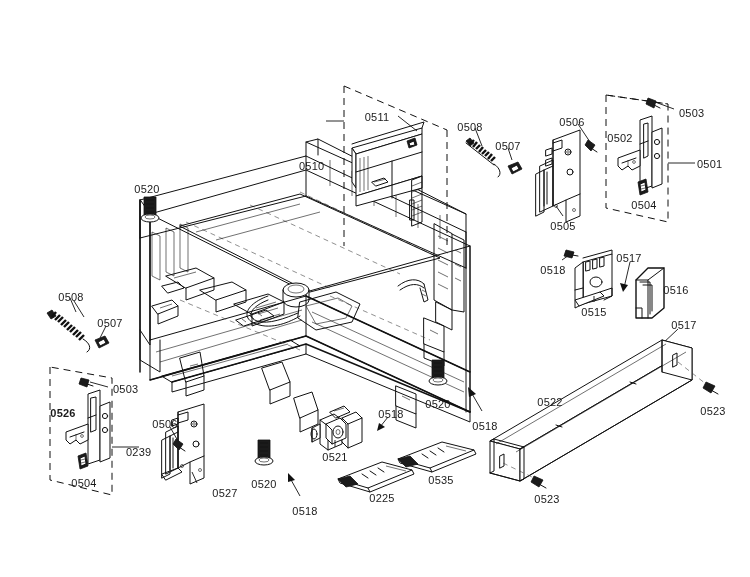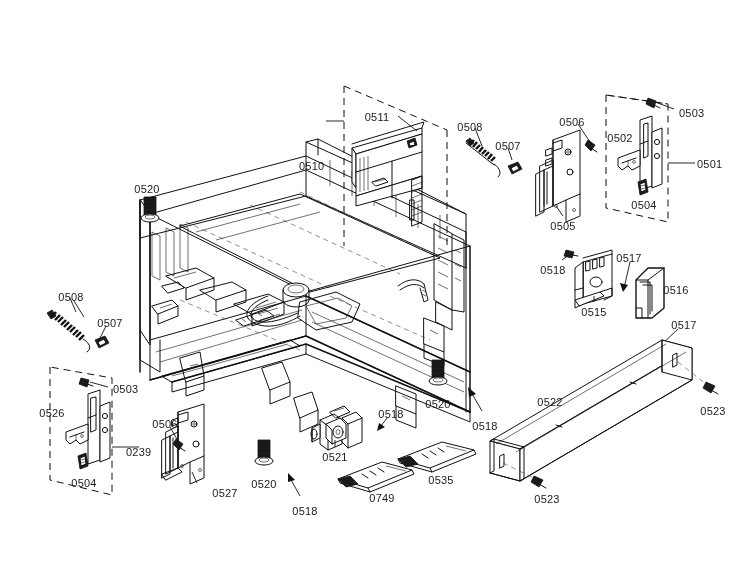--- a/index.html
+++ b/index.html
@@ -562,30 +562,30 @@
       <div class="lbl" style="left: 563px; top: 221px; transform: translateX(-50%);">0505</div>
       <div class="lbl" style="left: 147px; top: 184px; transform: translateX(-50%);">0520</div>
       <div class="lbl" style="left: 553px; top: 265px; transform: translateX(-50%);">0518</div>
       <div class="lbl" style="left: 594px; top: 307px; transform: translateX(-50%);">0515</div>
       <div class="lbl" style="left: 629px; top: 253px; transform: translateX(-50%);">0517</div>
       <div class="lbl" style="left: 676px; top: 285px; transform: translateX(-50%);">0516</div>
       <div class="lbl" style="left: 684px; top: 320px; transform: translateX(-50%);">0517</div>
       <div class="lbl" style="left: 71px; top: 292px; transform: translateX(-50%);">0508</div>
       <div class="lbl" style="left: 110px; top: 318px; transform: translateX(-50%);">0507</div>
       <div class="lbl" style="left: 113px; top: 384px;">0503</div>
-      <div class="lbl" style="left: 52px; top: 408px; transform: translateX(-50%);">0526</div>
+      <div class="lbl" style="left: 63px; top: 408px; transform: translateX(-50%); font-weight: bold;">0526</div>
       <div class="lbl" style="left: 126px; top: 447px;">0239</div>
       <div class="lbl" style="left: 84px; top: 478px; transform: translateX(-50%);">0504</div>
       <div class="lbl" style="left: 165px; top: 419px; transform: translateX(-50%);">0506</div>
       <div class="lbl" style="left: 197px; top: 488px; transform: translateX(-50%); margin-left: 28px;">0527</div>
       <div class="lbl" style="left: 264px; top: 479px; transform: translateX(-50%);">0520</div>
       <div class="lbl" style="left: 305px; top: 506px; transform: translateX(-50%);">0518</div>
       <div class="lbl" style="left: 335px; top: 452px; transform: translateX(-50%);">0521</div>
       <div class="lbl" style="left: 391px; top: 409px; transform: translateX(-50%);">0518</div>
-      <div class="lbl" style="left: 382px; top: 493px; transform: translateX(-50%);">0749</div>
+      <div class="lbl" style="left: 382px; top: 493px; transform: translateX(-50%);">0225</div>
       <div class="lbl" style="left: 441px; top: 475px; transform: translateX(-50%); text-align: center;">0535</div>
       <div class="lbl" style="left: 438px; top: 399px; transform: translateX(-50%);">0520</div>
       <div class="lbl" style="left: 485px; top: 421px; transform: translateX(-50%);">0518</div>
       <div class="lbl" style="left: 550px; top: 378px; transform: translateX(-50%); margin-top: 19px;">0522</div>
       <div class="lbl" style="left: 713px; top: 406px; transform: translateX(-50%);">0523</div>
       <div class="lbl" style="left: 547px; top: 494px; transform: translateX(-50%);">0523</div>
     </div>
 
 </div>
 

